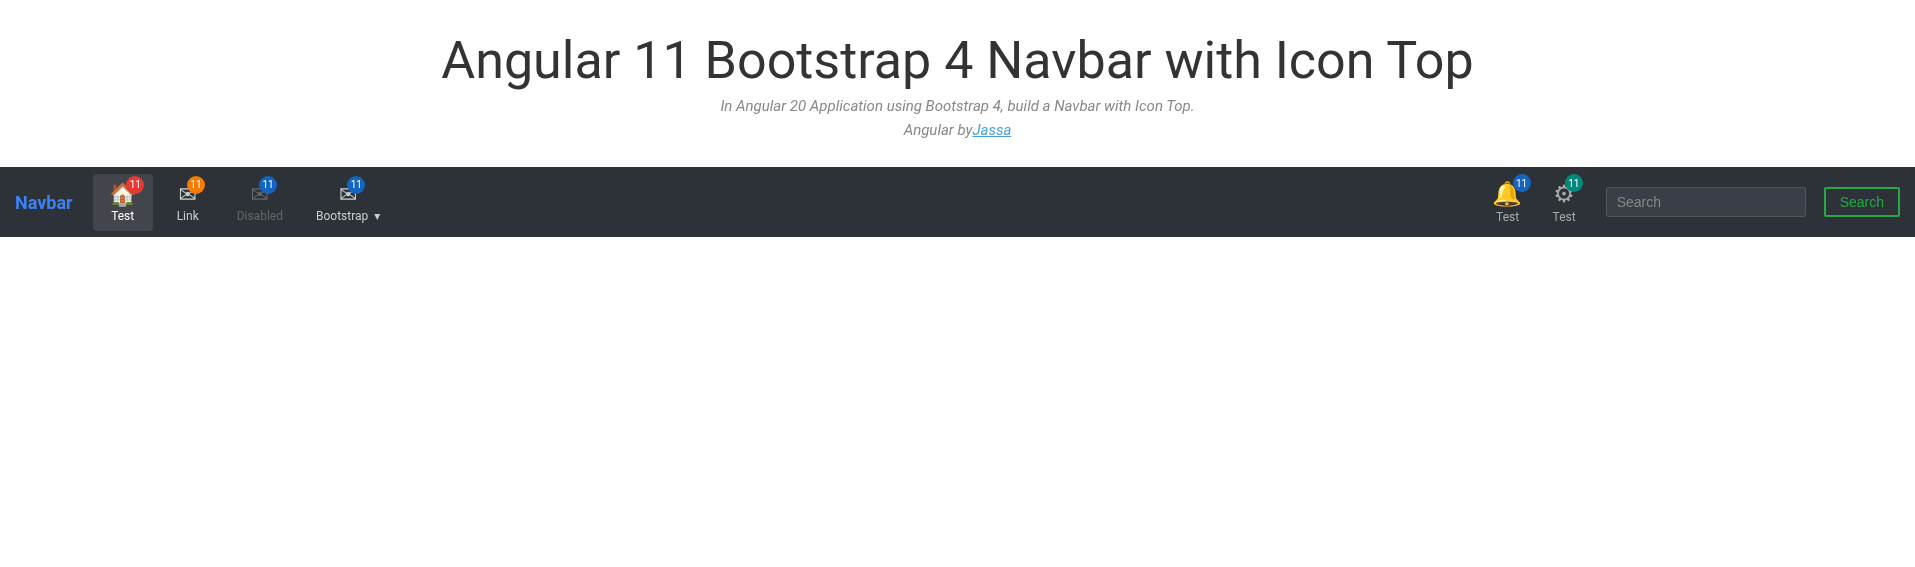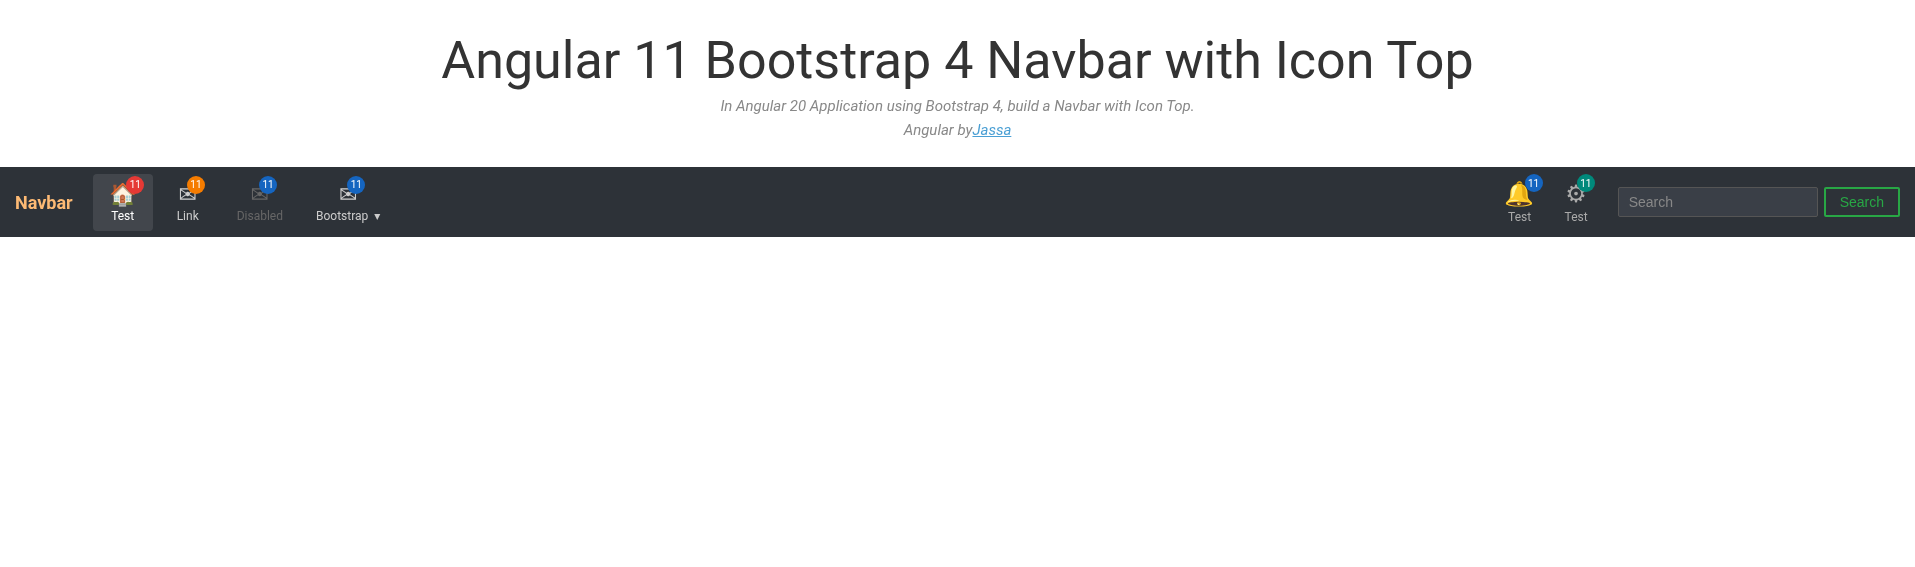--- a/index.html
+++ b/index.html
@@ -43,21 +43,21 @@
     .navbar {
       background: #2d3238;
       display: flex;
       align-items: center;
       padding: 0 15px;
       height: 70px;
       width: 100%;
     }
 
     .navbar-brand {
-      color: #fdba74;
+      color: #3b82f6;
       font-size: 18px;
       font-weight: bold;
       margin-right: 20px;
       white-space: nowrap;
     }
 
     .navbar-left {
       display: flex;
       align-items: center;
       flex: 1;
@@ -142,21 +142,21 @@
       position: relative;
     }
 
     .nav-item-right .nav-icon {
       font-size: 24px;
     }
 
     .search-form {
       display: flex;
       align-items: center;
-      gap: 6px;
+      gap: 18px;
       margin-left: 10px;
     }
 
     .search-input {
       border: 1px solid #555;
       background: #3a3f47;
       color: #ccc;
       padding: 6px 10px;
       font-size: 14px;
       width: 200px;

